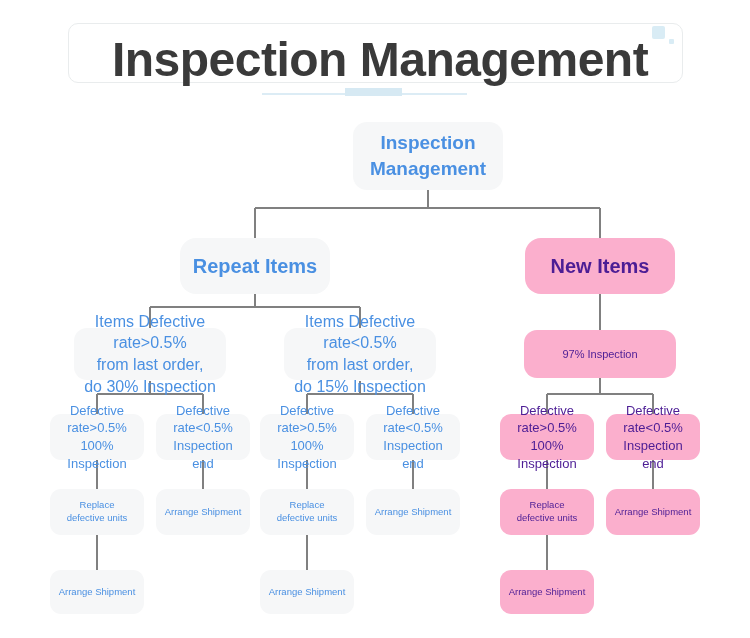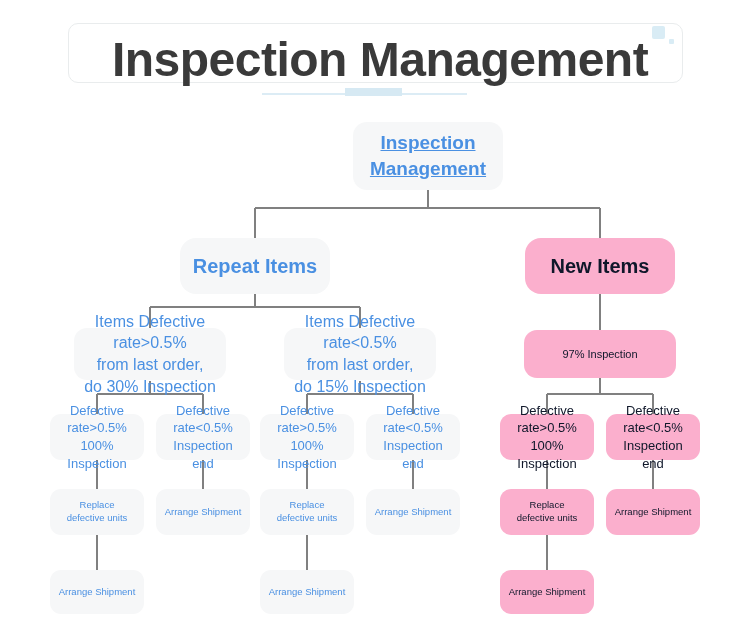--- a/index.html
+++ b/index.html
@@ -95,28 +95,27 @@
     justify-content: center;
     text-align: center;
     border-radius: 14px;
     padding: 4px 6px;
     line-height: 1.35;
   }
   .node span { display: block; width: 100%; white-space: pre-line; }
 
   
   .theme-blue  { background: #f6f7f8; color: #4a90e2; }
-  .theme-pink  { background: #fbafcd; color: #0f172a; }
+  .theme-pink  { background: #fbafcd; color: #4c1d95; }
 
   
   .lvl-root {
     width: 150px; height: 68px;
     font-size: 19px; font-weight: bold;
     border-radius: 14px;
-    text-decoration: underline;
   }
   .lvl-2 {
     width: 150px; height: 56px;
     font-size: 20px; font-weight: bold;
     border-radius: 16px;
   }
   .lvl-3 {
     width: 152px; height: 52px;
     font-size: 16px; font-weight: normal;
     border-radius: 13px;

